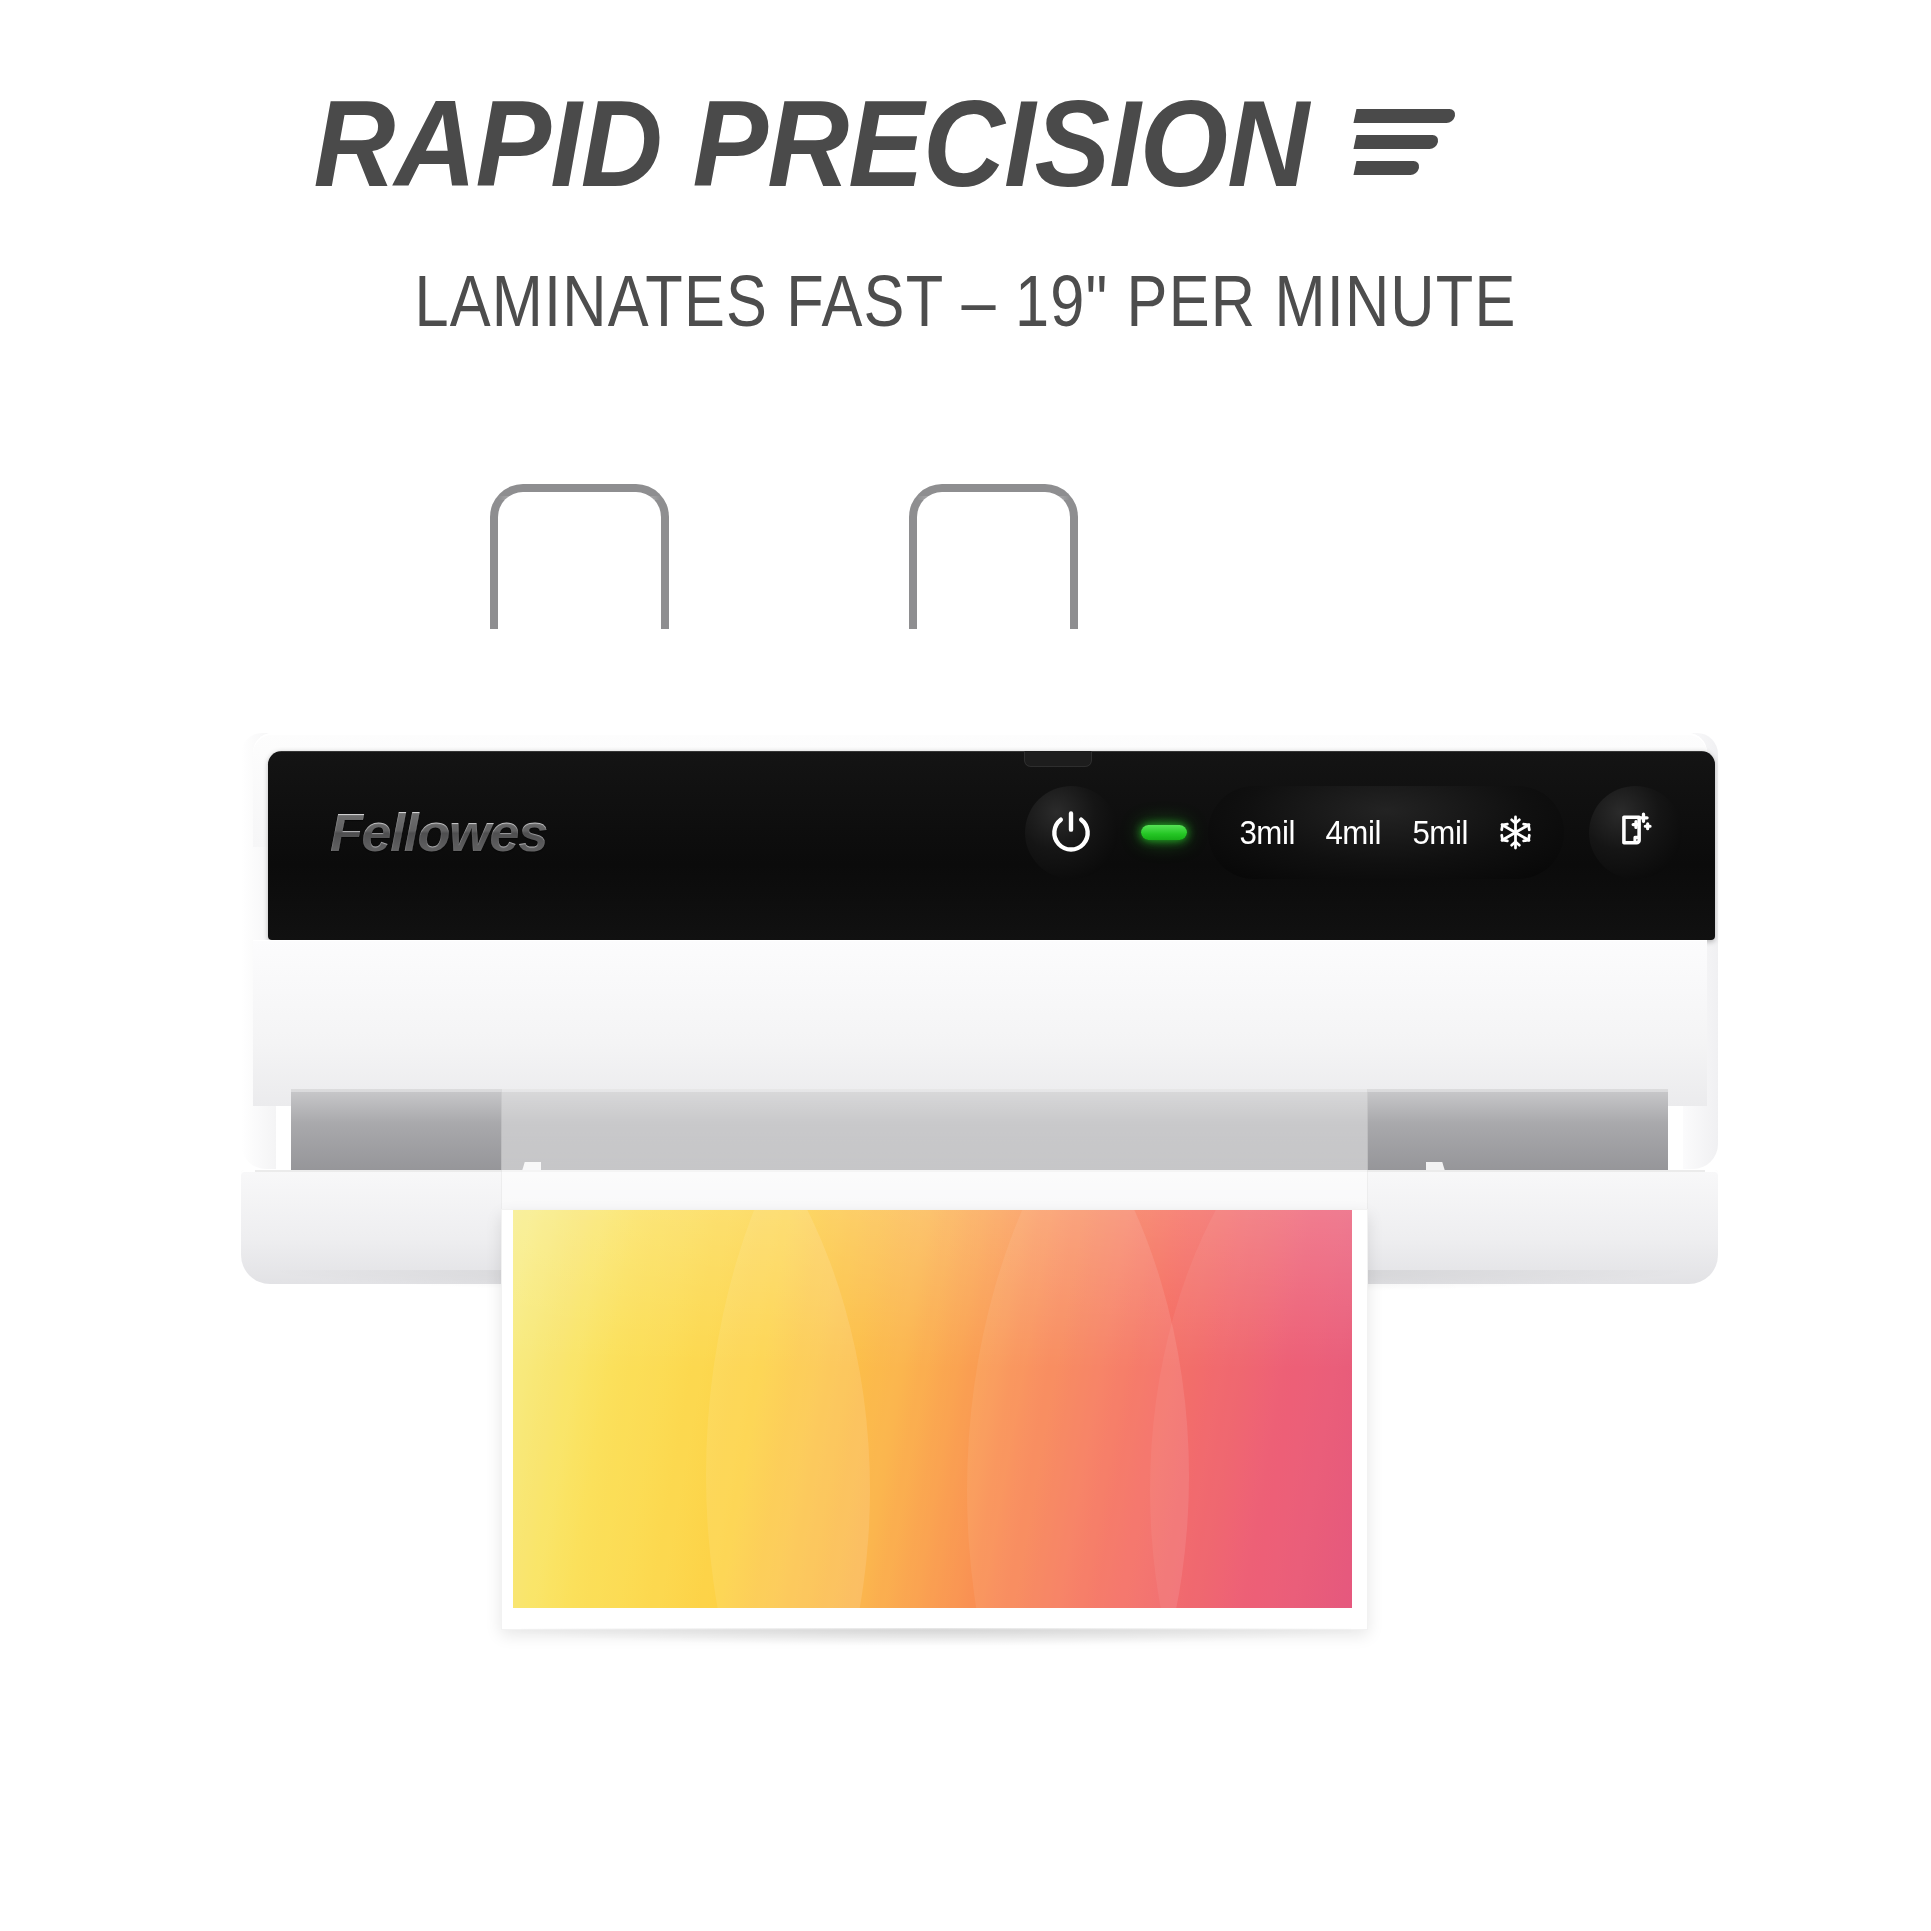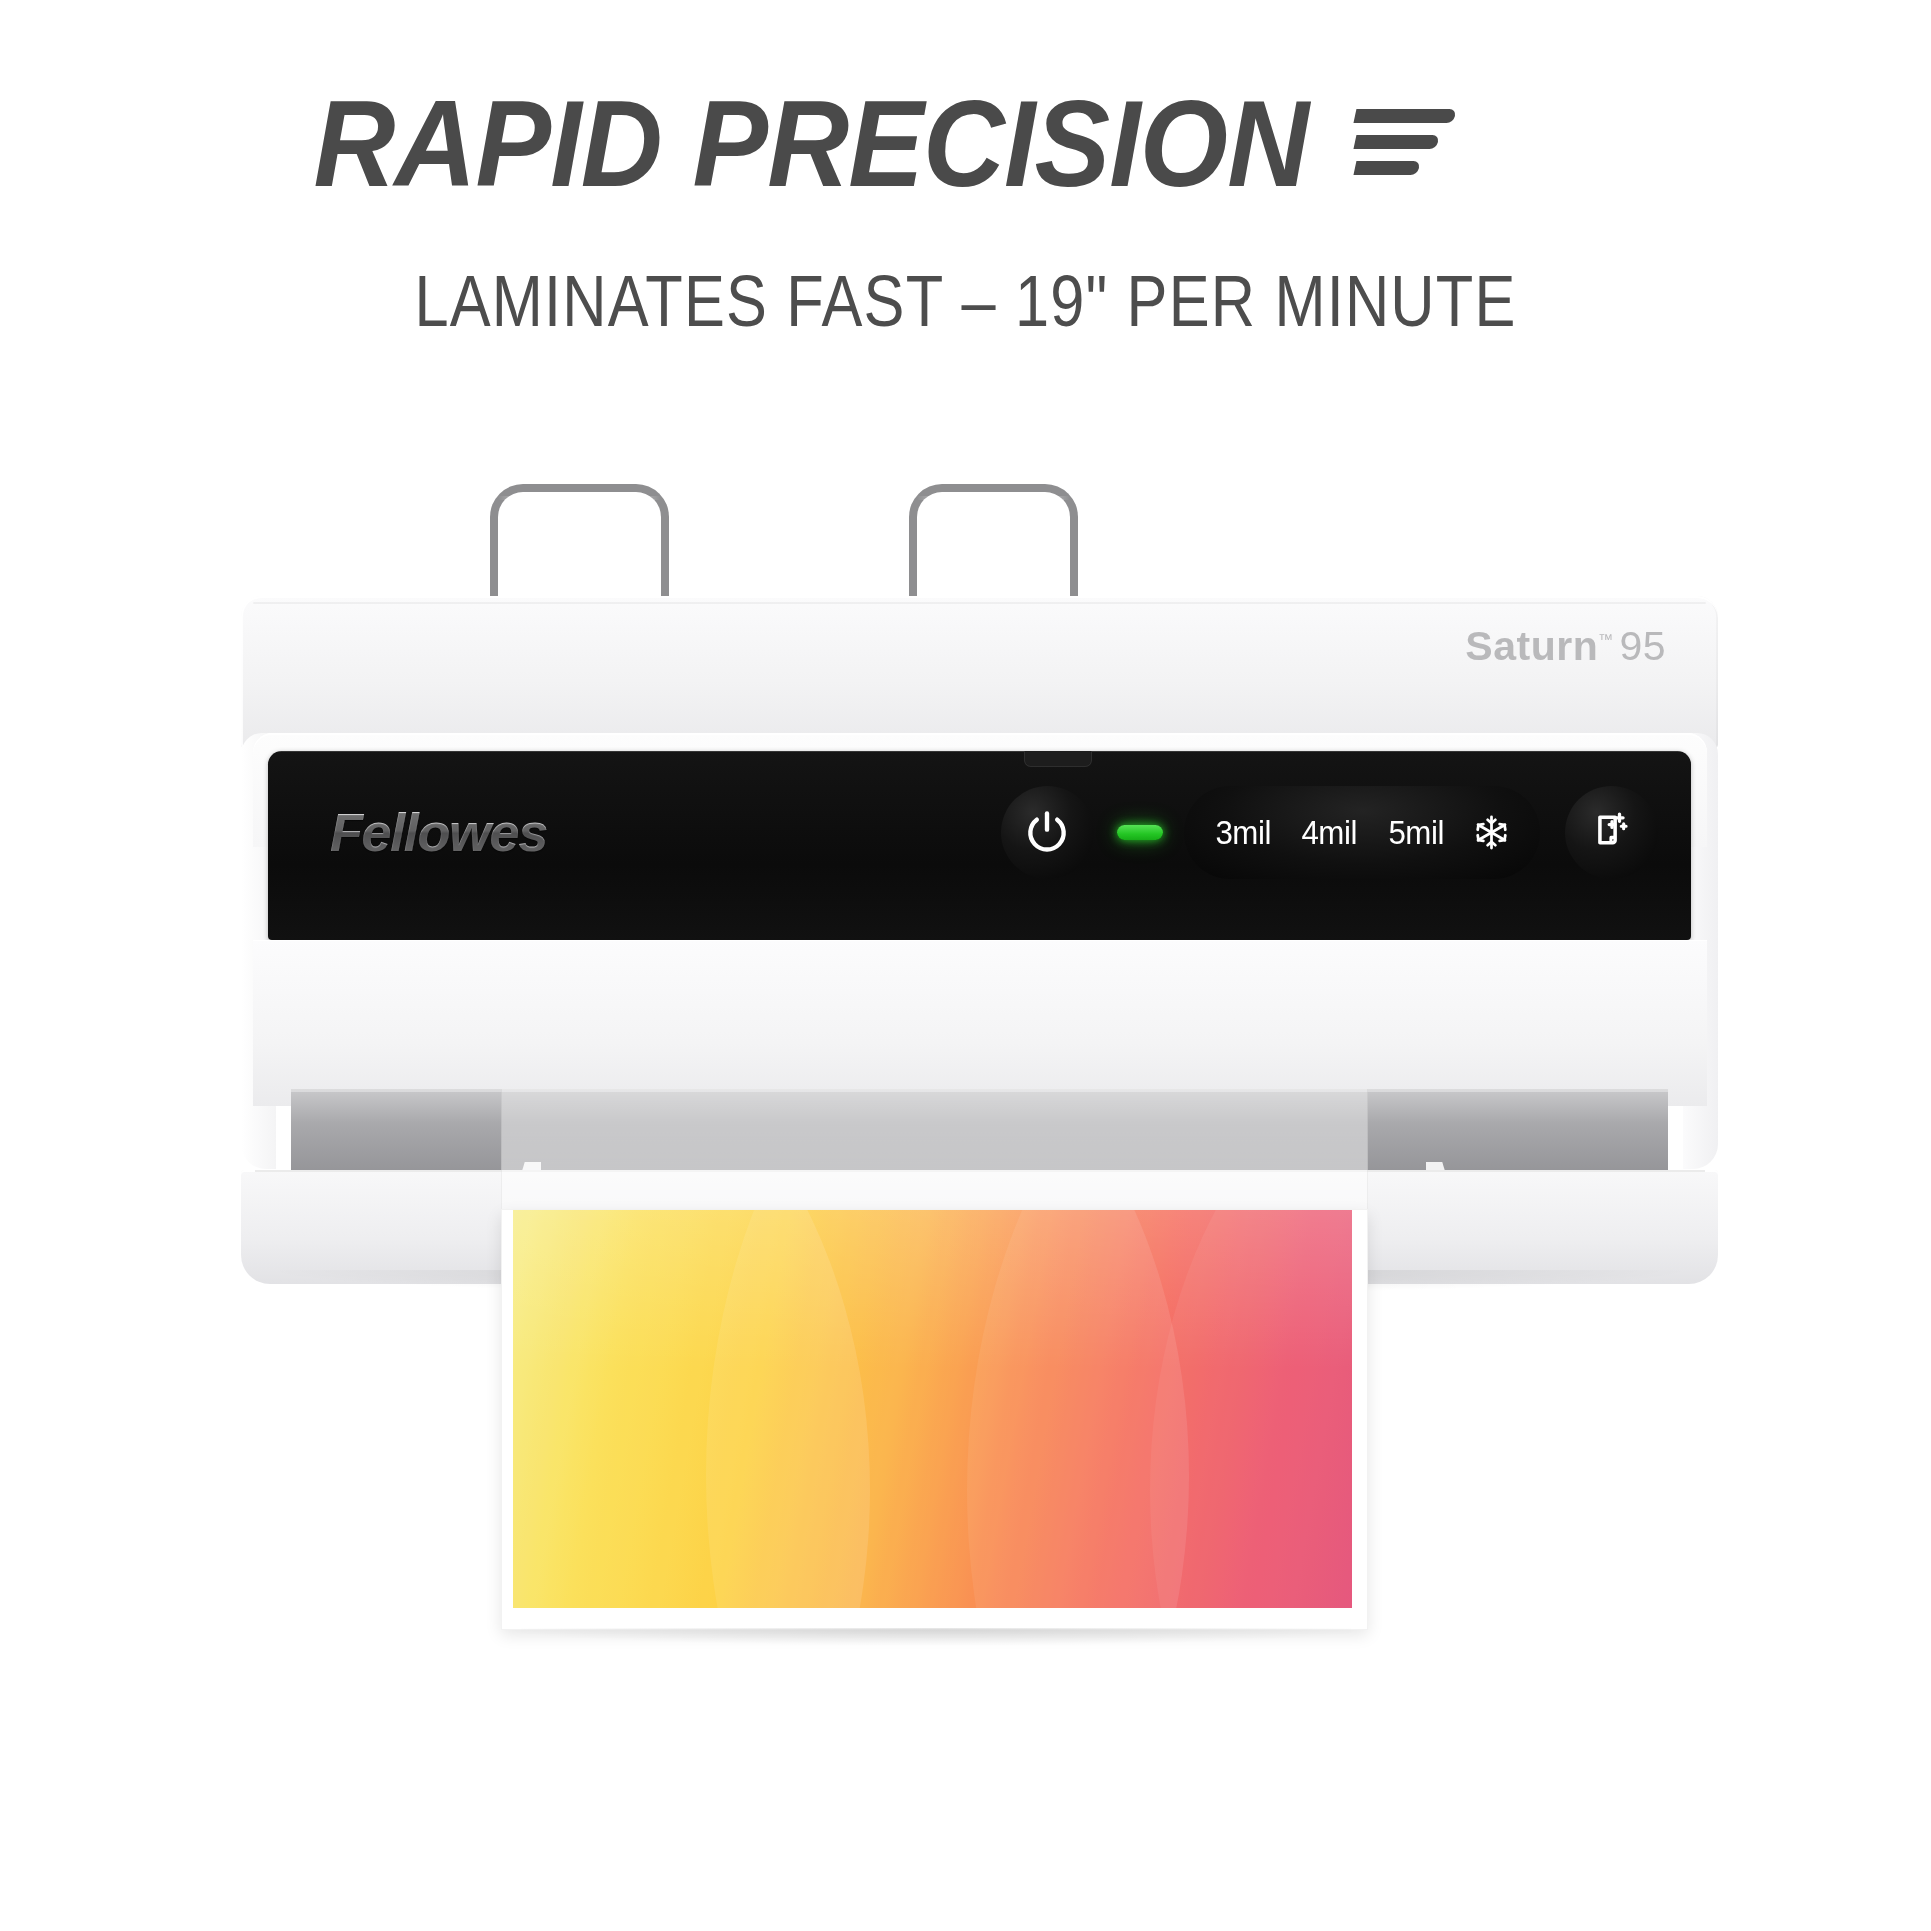--- a/index.html
+++ b/index.html
@@ -158,20 +158,21 @@
   .control-strip {
     position: absolute;
     left: 27px;
     top: 172px;
     width: 1423px;
     height: 189px;
     background: linear-gradient(180deg, #141414 0%, #0b0b0b 60%, #111111 100%);
     border-radius: 13.5px 13.5px 3.9px 3.9px;
     box-shadow: 0 1.9px 4.8px rgba(0,0,0,.25);
     overflow: hidden;
+    padding-left: 24px;
   }
   .control-strip::before{
     content:"";
     position:absolute; left:0; top:0; width:100%; height:1px;
     background: rgba(255,255,255,.14);
   }
 
   .logo {
     position: absolute;
     left: 62px;
@@ -412,25 +413,20 @@
   </div>
 
   <div class="subhead">LAMINATES FAST – 19" PER MINUTE</div>
 </div>
 
 <div id="machine">
 
   <div class="guide" id="guide-left"></div>
   <div class="guide" id="guide-right"></div>
 
-  <div class="shell-top">
-    <div class="model-name">
-      <span class="m-brand">Saturn</span><span class="m-tm">™</span><span class="m-num">95</span>
-    </div>
-  </div>
 
   <div class="bezel-l"></div>
   <div class="bezel-r"></div>
 
   <div class="shell-face"></div>
 
   <div class="control-strip">
 
     <div class="notch"></div>
 

